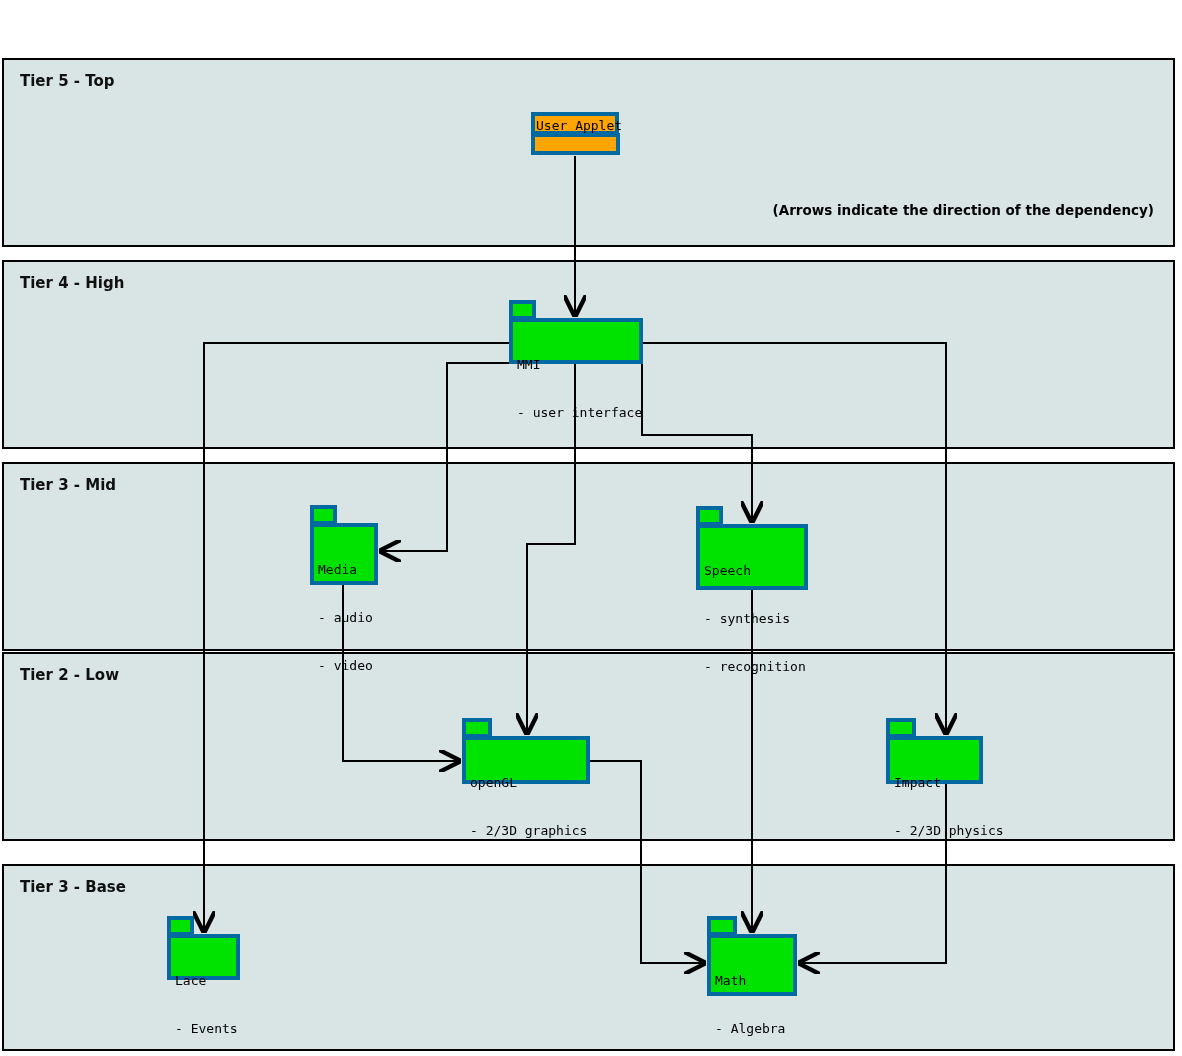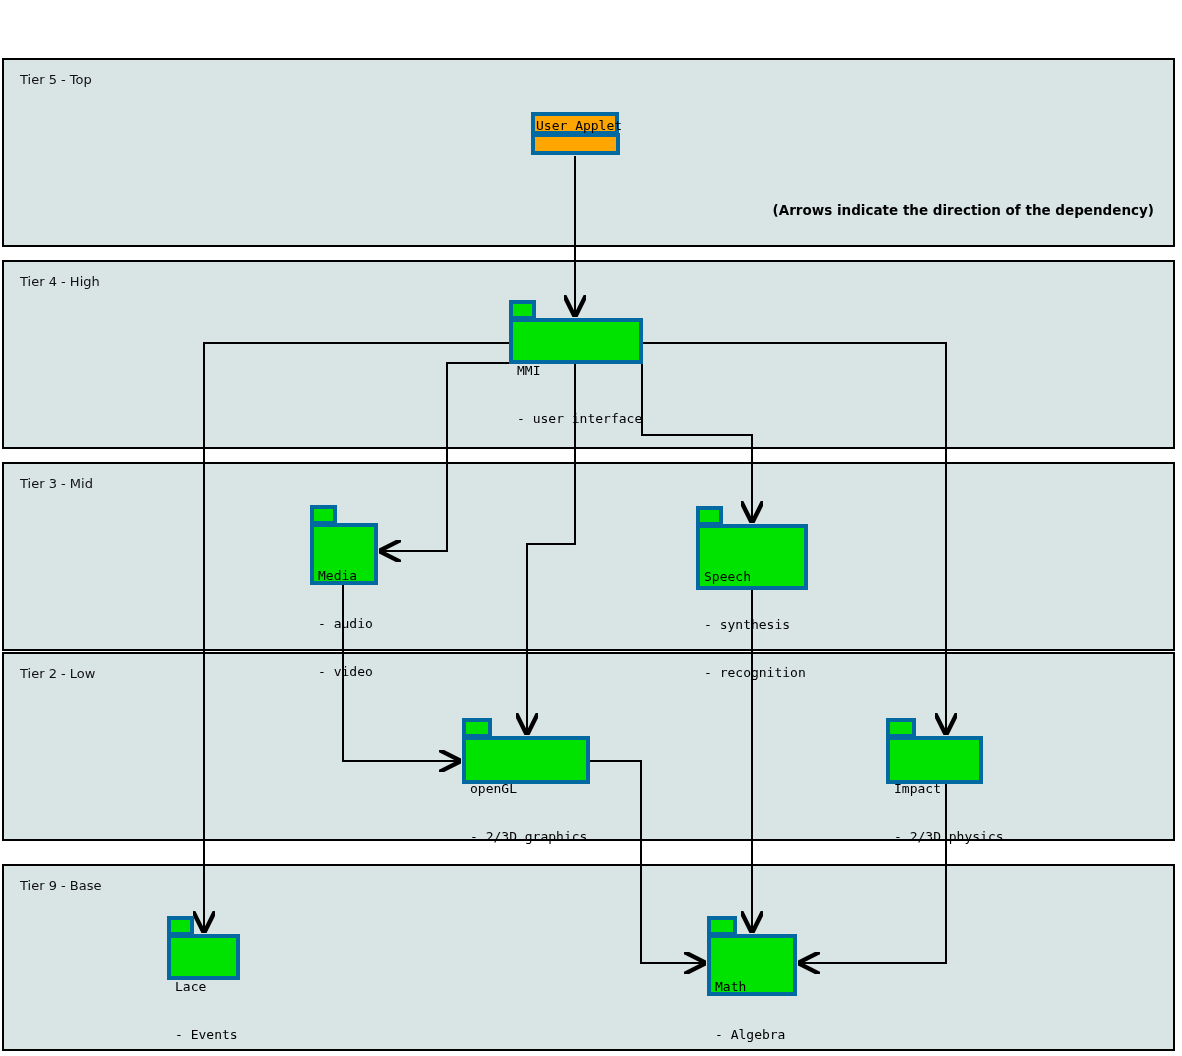--- a/index.html
+++ b/index.html
@@ -9,34 +9,34 @@
   }
   .diagram-title {
     position:absolute; top:22px; left:0; width:1140px; text-align:center;
     font-size:17px; color:#1414cd;
   }
   .tier {
     position:absolute; left:2px; width:1173px; background:#d9e4e4;
     border:2px solid #000; box-sizing:border-box;
   }
   .tier-label {
-    position:absolute; left:16px; top:12px; font-size:13px; color:#101010;
+    position:absolute; left:16px; top:12px; font-size:15px; color:#101010;font-weight:bold;
   }
   .note {
     position:absolute; top:202px; right:28px; font-size:13.5px; color:#000;font-weight:bold;
   }
   svg.edges { position:absolute; left:0; top:0; }
   svg.edges path { stroke:#000; stroke-width:2; fill:none; }
   .pkg-tab, .pkg-body {
     position:absolute; box-sizing:border-box; border:4px solid #0369a1;
     background:#00e300;
   }
   .pkg-body {
     font-family:"DejaVu Sans Mono", monospace; font-size:13px; line-height:16px;
-    color:#000; padding:9px 0 0 4px; white-space:pre; overflow:visible;
+    color:#000; padding:3px 0 0 4px; white-space:pre; overflow:visible;
   }
   .pkg-tab.titled {
     font-family:"DejaVu Sans Mono", monospace; font-size:13px; line-height:18px;
     color:#000; padding:1px 0 0 1px; white-space:pre; overflow:visible;
   }
   .applet-fill { background:#ffa500; }
 
   
   .tier5 { top:58px;  height:189px; }
   .tier4 { top:260px; height:189px; }
@@ -74,21 +74,21 @@
   <div class="tier tier4">
     <div class="tier-label">Tier 4 - High</div>
   </div>
   <div class="tier tier3">
     <div class="tier-label">Tier 3 - Mid</div>
   </div>
   <div class="tier tier2">
     <div class="tier-label">Tier 2 - Low</div>
   </div>
   <div class="tier tier1">
-    <div class="tier-label">Tier 9 - Base</div>
+    <div class="tier-label">Tier 3 - Base</div>
   </div>
 
   <div class="note">(Arrows indicate the direction of the dependency)</div>
 
   <svg class="edges" width="1182" height="1056">
     <defs>
       <marker id="vee" viewBox="0 0 10 10" refX="9" refY="5" markerWidth="11" markerHeight="11" orient="auto">
         <path d="M 0 0 L 10 5 L 0 10" fill="none" stroke="#000" stroke-width="1.2"></path>
       </marker>
     </defs>

